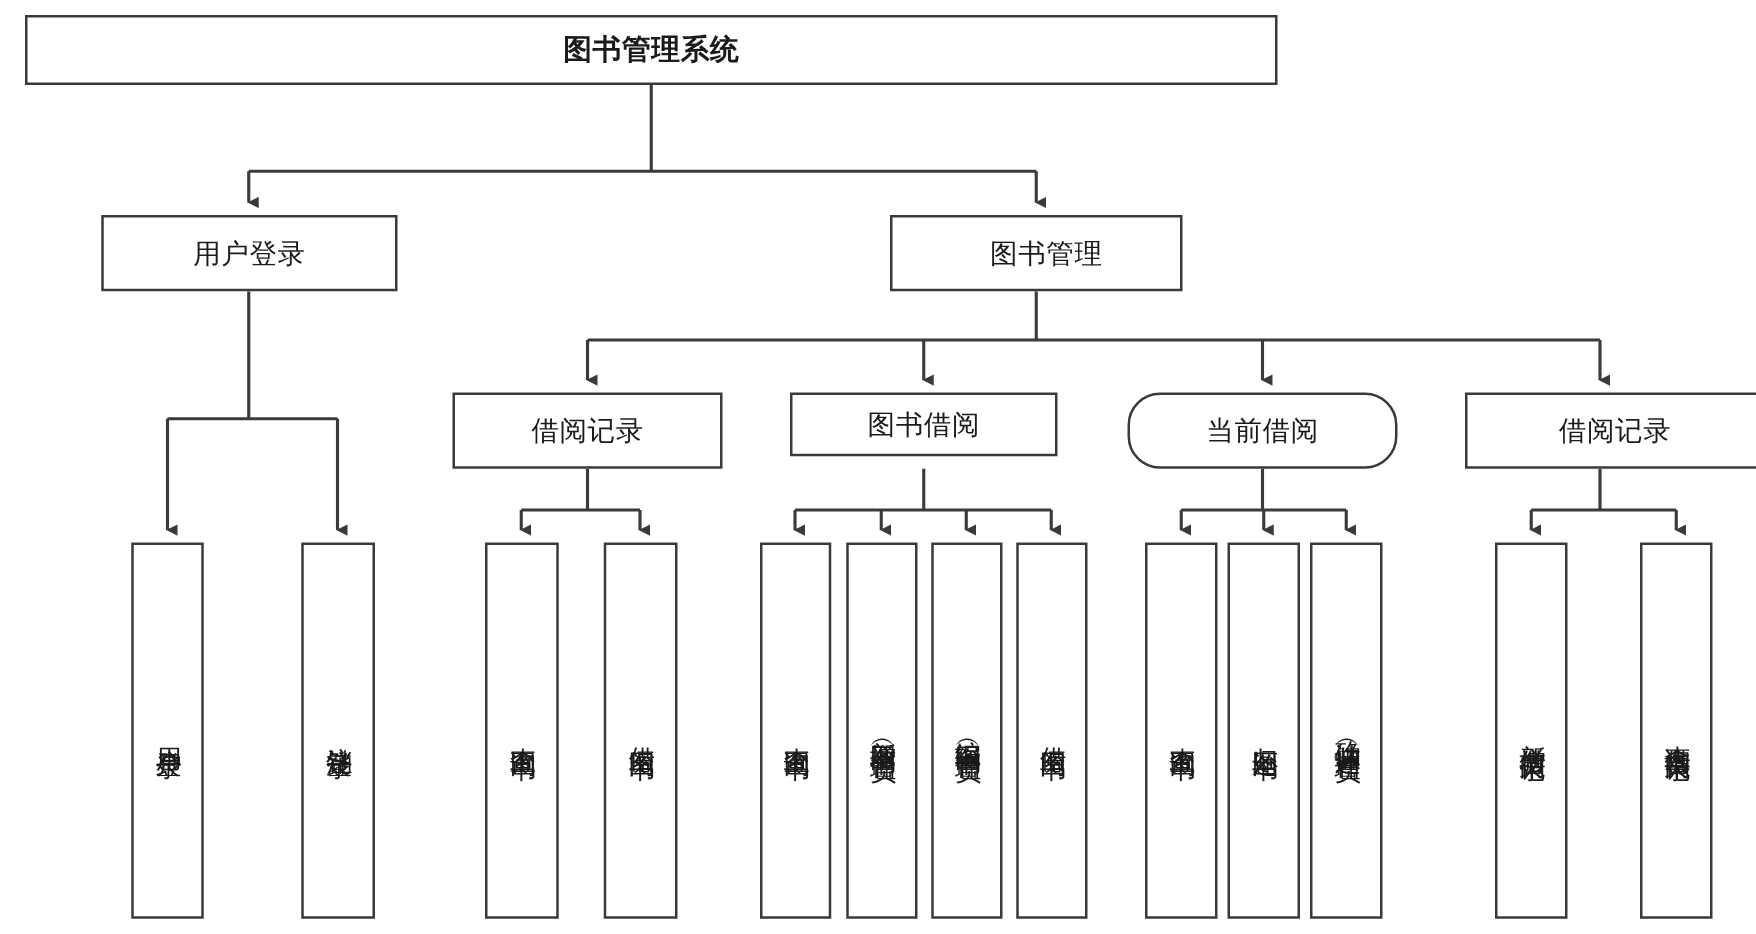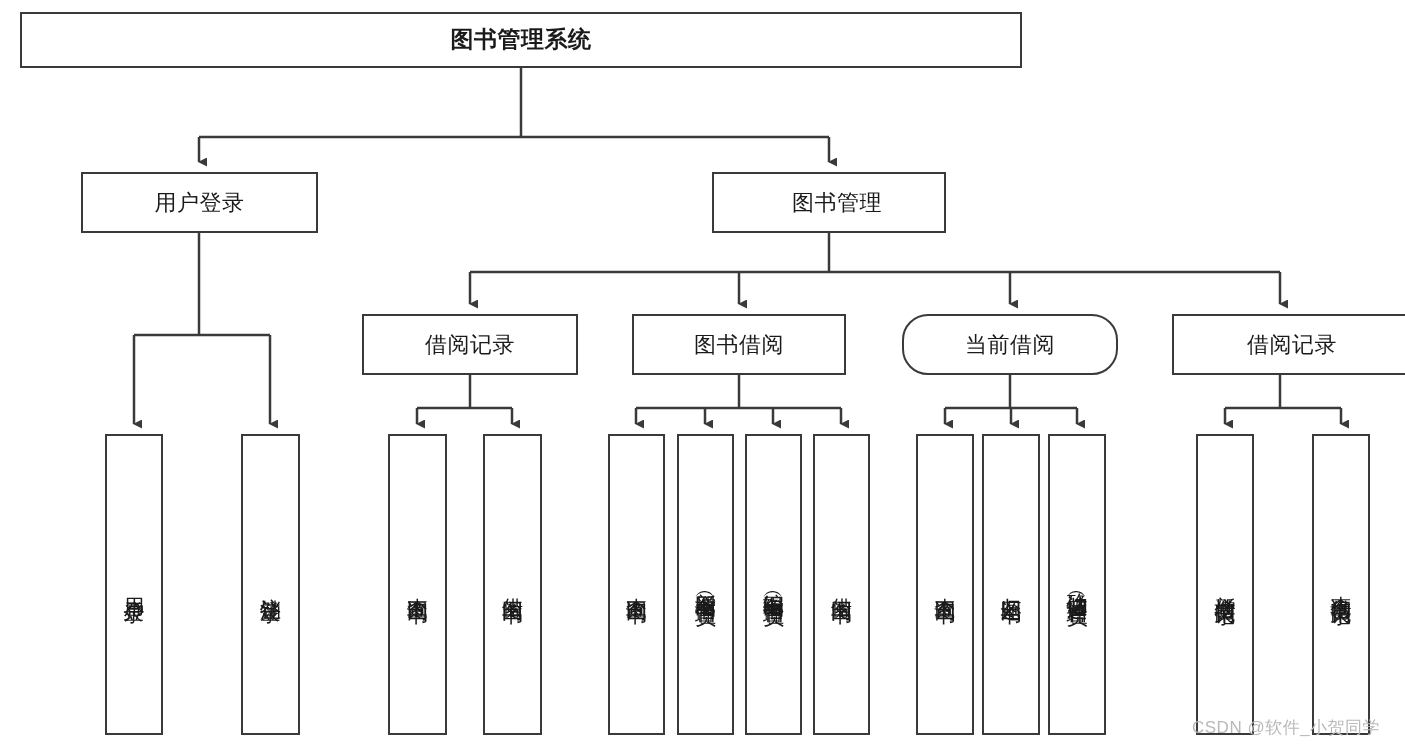--- a/index.html
+++ b/index.html
@@ -120,21 +120,21 @@
       </div>
       <div class="node horizontal" style="left: 81px; top: 172px; width: 237px; height: 61px;">
         <span class="label">用户登录</span>
       </div>
       <div class="node horizontal" style="left: 712px; top: 172px; width: 234px; height: 61px; padding-left: 16px;">
         <span class="label">图书管理</span>
       </div>
       <div class="node horizontal" style="left: 362px; top: 314px; width: 216px; height: 61px;">
         <span class="label">借阅记录</span>
       </div>
-      <div class="node horizontal" style="left: 632px; top: 314px; width: 214px; height: 61px;">
+      <div class="node horizontal" style="left: 632px; top: 314px; width: 214px; height: 51px;">
         <span class="label">图书借阅</span>
       </div>
       <div class="node horizontal" style="left: 902px; top: 314px; width: 216px; height: 61px; border-radius: 26px;">
         <span class="label">当前借阅</span>
       </div>
       <div class="node horizontal" style="left: 1172px; top: 314px; width: 240px; height: 61px;">
         <span class="label">借阅记录</span>
       </div>
       <div class="node vertical" style="left: 105px; top: 434px; width: 58px; height: 301px;">
         <span class="label">用户登录</span>
@@ -170,14 +170,13 @@
         <span class="label">确认归还（管理员）</span>
       </div>
       <div class="node vertical" style="left: 1196px; top: 434px; width: 58px; height: 301px;">
         <span class="label">新增借阅记录</span>
       </div>
       <div class="node vertical" style="left: 1312px; top: 434px; width: 58px; height: 301px;">
         <span class="label">查询借阅记录</span>
       </div>
     </div>
 
-  <div class="watermark" style="left: 1192px; top: 716px; color: rgb(185, 185, 185);">CSDN @软件_小贺同学</div>
 </div>
 
 </body></html>

